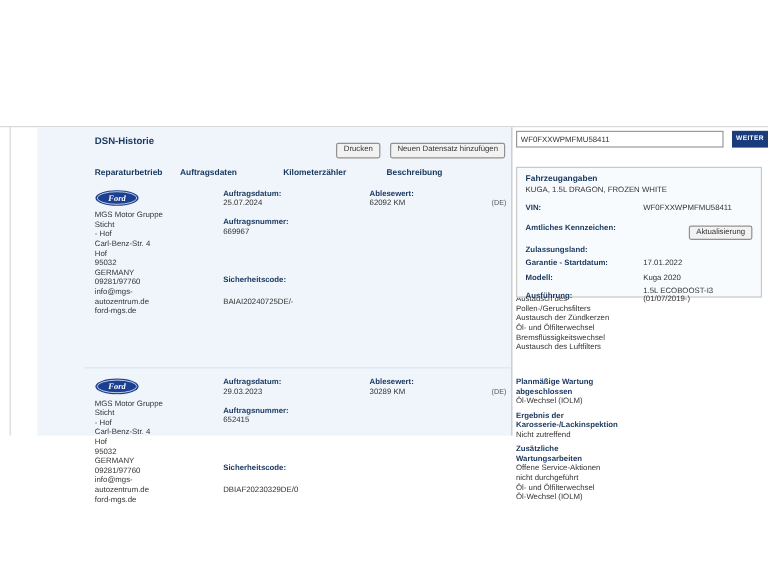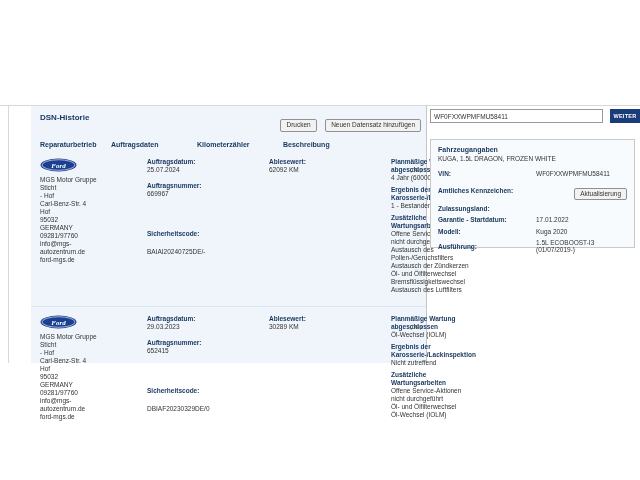--- a/index.html
+++ b/index.html
@@ -5,21 +5,21 @@
   * { margin:0; padding:0; box-sizing:border-box; }
   html,body { width:640px; height:480px; background:#ffffff;
     font-family:"Liberation Sans", sans-serif; overflow:hidden; }
   .stage { position:relative; width:640px; height:480px; background:#fff; }
 
   .top-line { position:absolute; left:0; top:105px; width:640px; height:1px; background:#d8d8d8; }
   .left-edge-line { position:absolute; left:8px; top:105px; width:1px; height:258px; background:#d8d8d8; }
 
   
   .dsn-panel { position:absolute; left:31px; top:106px; width:396px; height:257px;
-    background:#eff5fb; border-right:1px solid #c6c6c6; }
+    background:#eff5fb; border-right:1px solid #c6c6c6;padding-left:39px; }
   .dsn-header { display:flex; justify-content:space-between; align-items:flex-start;
     padding:7px 5px 0 9px; }
   .dsn-title { font-size:8px; font-weight:bold; color:#17365d; }
   .btn { font-size:6.5px; color:#333; background:#f2f2f2; border:1px solid #919191;
     border-radius:2px; padding:2px 5px; line-height:1; cursor:default; }
   .btn + .btn { margin-left:4px; }
 
   .col-grid { display:grid; grid-template-columns:71px 86px 86px 1fr; padding-left:9px; padding-right:6px; }
   .col-headers { margin-top:9px; }
   .col-headers div { font-size:7px; font-weight:bold; color:#17365d; }

